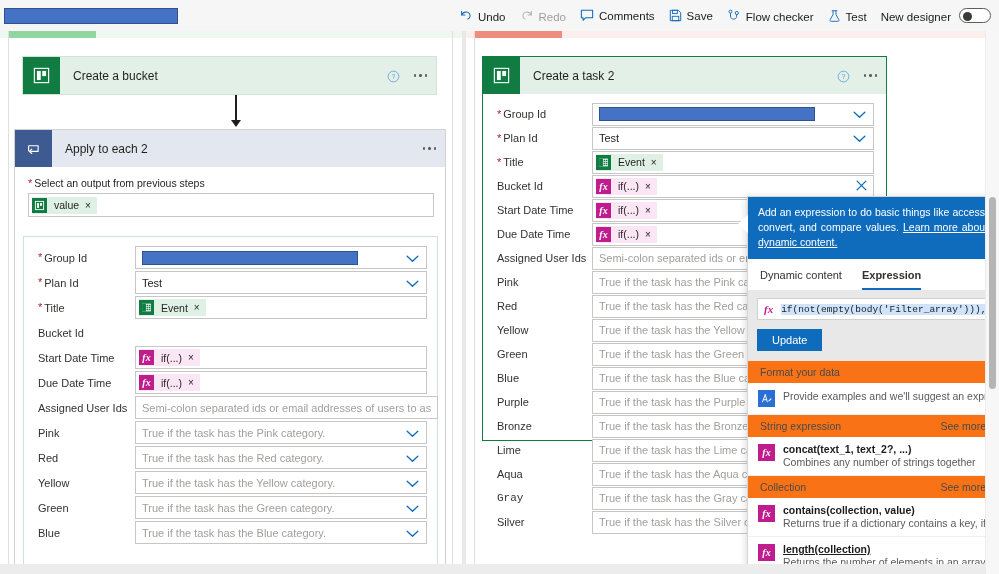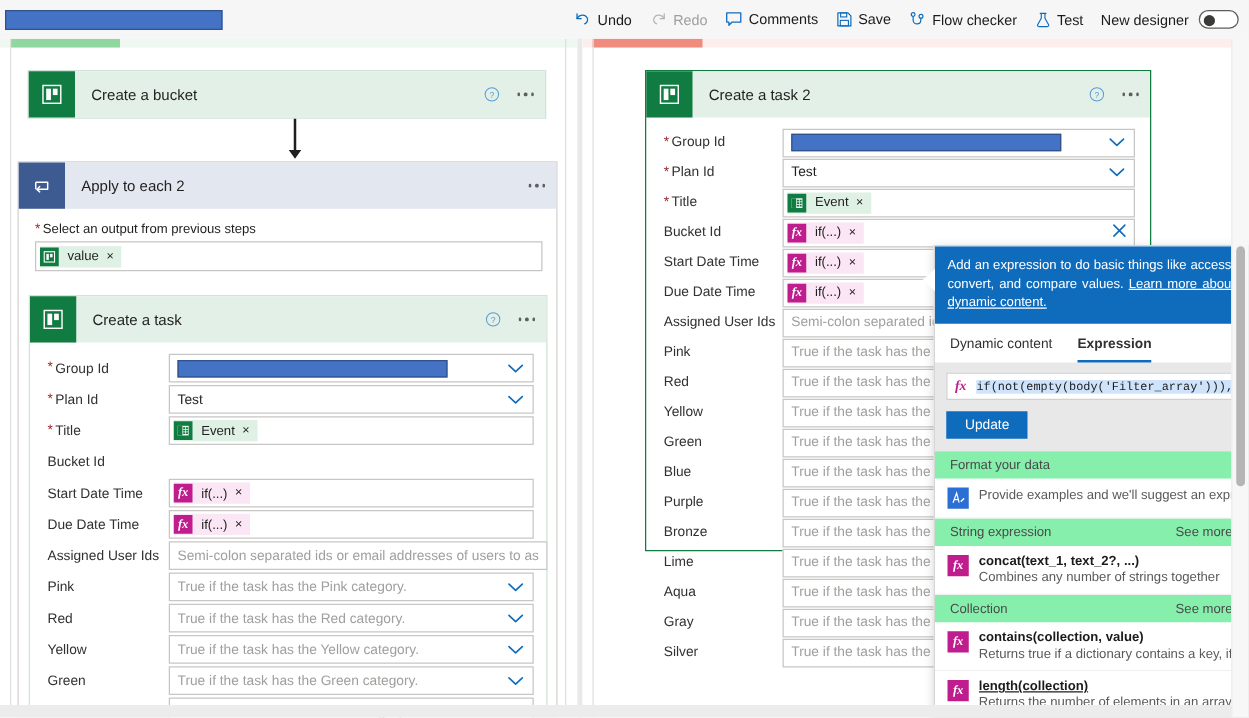--- a/index.html
+++ b/index.html
@@ -189,21 +189,21 @@
   .expr-fx { color: #bf1c8e; font-style: italic; font-weight: bold; font-size: 11px; margin-right: 8px; font-family: "Liberation Serif", serif; }
   .expr-text {
     font-family: "Liberation Mono", monospace; font-size: 9.5px;
     background: #cfe4fb; color: #1b1b1b; white-space: nowrap;
   }
   .upd-btn {
     margin-top: 9px; background: #0f6cbd; color: #fff; font-size: 11px;
     padding: 5px 15px; display: inline-block; cursor: default;
   }
   .sec-head {
-    background: #86efac; padding: 5px 12px; font-size: 10.5px; color: #4a4a4a;
+    background: #f97316; padding: 5px 12px; font-size: 10.5px; color: #4a4a4a;
     display: flex; justify-content: space-between; align-items: center;
   }
   .see-more { font-size: 10.5px; color: #4a4a4a; }
   .fn-item {
     display: flex; gap: 8px; padding: 6px 10px 7px 10px; background: #fff;
     border-bottom: 1px solid #f0f0f0; align-items: flex-start;
   }
   .fn-ic {
     width: 17px; height: 17px; flex: 0 0 17px; background: #bf1c8e;
     display: flex; align-items: center; justify-content: center; margin-top: 1px;
@@ -372,43 +372,20 @@
                   <rect x="11" y="5.6" width="3.6" height="5" fill="#ffffff"></rect>
                 </svg>
             </span>
             <span class="tlabel">value</span>
             <span class="tx">×</span>
           </span>
         </div>
       </div>
 
       <div class="card" style="left:8px; top:106px; width:415px; height:331px; border-color:#cfe3d6;">
-        <div class="card-head">
-          <div class="head-icon">
-            <svg width="19" height="19" viewBox="0 0 20 20">
-                <rect x="2.5" y="2.5" width="15" height="15" fill="none" stroke="#ffffff" stroke-width="1.2"></rect>
-                <rect x="5.2" y="5.2" width="4" height="9.6" fill="#ffffff"></rect>
-                <rect x="10.8" y="5.2" width="4" height="5.4" fill="#ffffff"></rect>
-              </svg>
-          </div>
-          <div class="head-title">Create a task</div>
-          <div class="head-actions">
-            <span class="q-icon">
-              <svg width="13" height="13" viewBox="0 0 16 16">
-                  <circle cx="8" cy="8" r="6.6" stroke="#5b9bd5" stroke-width="1" fill="none"></circle>
-                  <text x="8" y="11.4" font-size="8.5" fill="#5b9bd5" text-anchor="middle" font-family="Liberation Sans">?</text>
-                </svg>
-            </span>
-            <span class="dots">
-                <i></i>
-                <i></i>
-                <i></i>
-              </span>
-          </div>
-        </div>
         <div id="left-fields" style="padding:9px 10px 0 14px;">
             <div class="formrow" style="height: 23px;">
               <div class="lbl" style="flex: 0 0 97px;">
                 <span class="req">*</span>
                 <span>Group Id</span>
               </div>
               <div class="fieldbox" style="width: 303px;">
                 <div class="redacted-field"></div>
                 <span class="chev"><svg width="13" height="8" viewBox="0 0 14 9">
                     <path d="M1 1.4 L7 7 L13 1.4" stroke="#0f6cbd" stroke-width="1.5" fill="none" stroke-linecap="round" stroke-linejoin="round"></path>
@@ -560,21 +537,21 @@
   </div>
 
   <div class="pane-gap"></div>
 
   <div class="pane-right">
     <div class="strip-red">
       <div class="strip-red-bar"></div>
     </div>
     <div class="vrail" style="left:8px;"></div>
 
-    <div class="card accent-green" style="left:16px; top:25px; width:405px; height:385px;margin-left:34px;">
+    <div class="card accent-green" style="left:16px; top:25px; width:405px; height:385px;">
       <div class="card-head">
         <div class="head-icon">
           <svg width="19" height="19" viewBox="0 0 20 20">
               <rect x="2.5" y="2.5" width="15" height="15" fill="none" stroke="#ffffff" stroke-width="1.2"></rect>
               <rect x="5.2" y="5.2" width="4" height="9.6" fill="#ffffff"></rect>
               <rect x="10.8" y="5.2" width="4" height="5.4" fill="#ffffff"></rect>
             </svg>
         </div>
         <div class="head-title">Create a task 2</div>
         <div class="head-actions">
@@ -769,21 +746,21 @@
           <div class="formrow" style="height: 22px;">
             <div class="lbl" style="flex: 0 0 95px;">
               <span>Aqua</span>
             </div>
             <div class="fieldbox" style="width: 305px;">
               <span class="ph" style="max-width: 291px;">True if the task has the Aqua category.</span>
             </div>
           </div>
           <div style="height: 2px;"></div>
           <div class="formrow" style="height: 22px;">
-            <div class="lbl" style="flex: 0 0 95px;">
+            <div class="lbl" style="flex: 0 0 95px; font-family: Liberation Mono, monospace;">
               <span>Gray</span>
             </div>
             <div class="fieldbox" style="width: 305px;">
               <span class="ph" style="max-width: 291px;">True if the task has the Gray category.</span>
             </div>
           </div>
           <div style="height: 2px;"></div>
           <div class="formrow" style="height: 22px;">
             <div class="lbl" style="flex: 0 0 95px;">
               <span>Silver</span>

